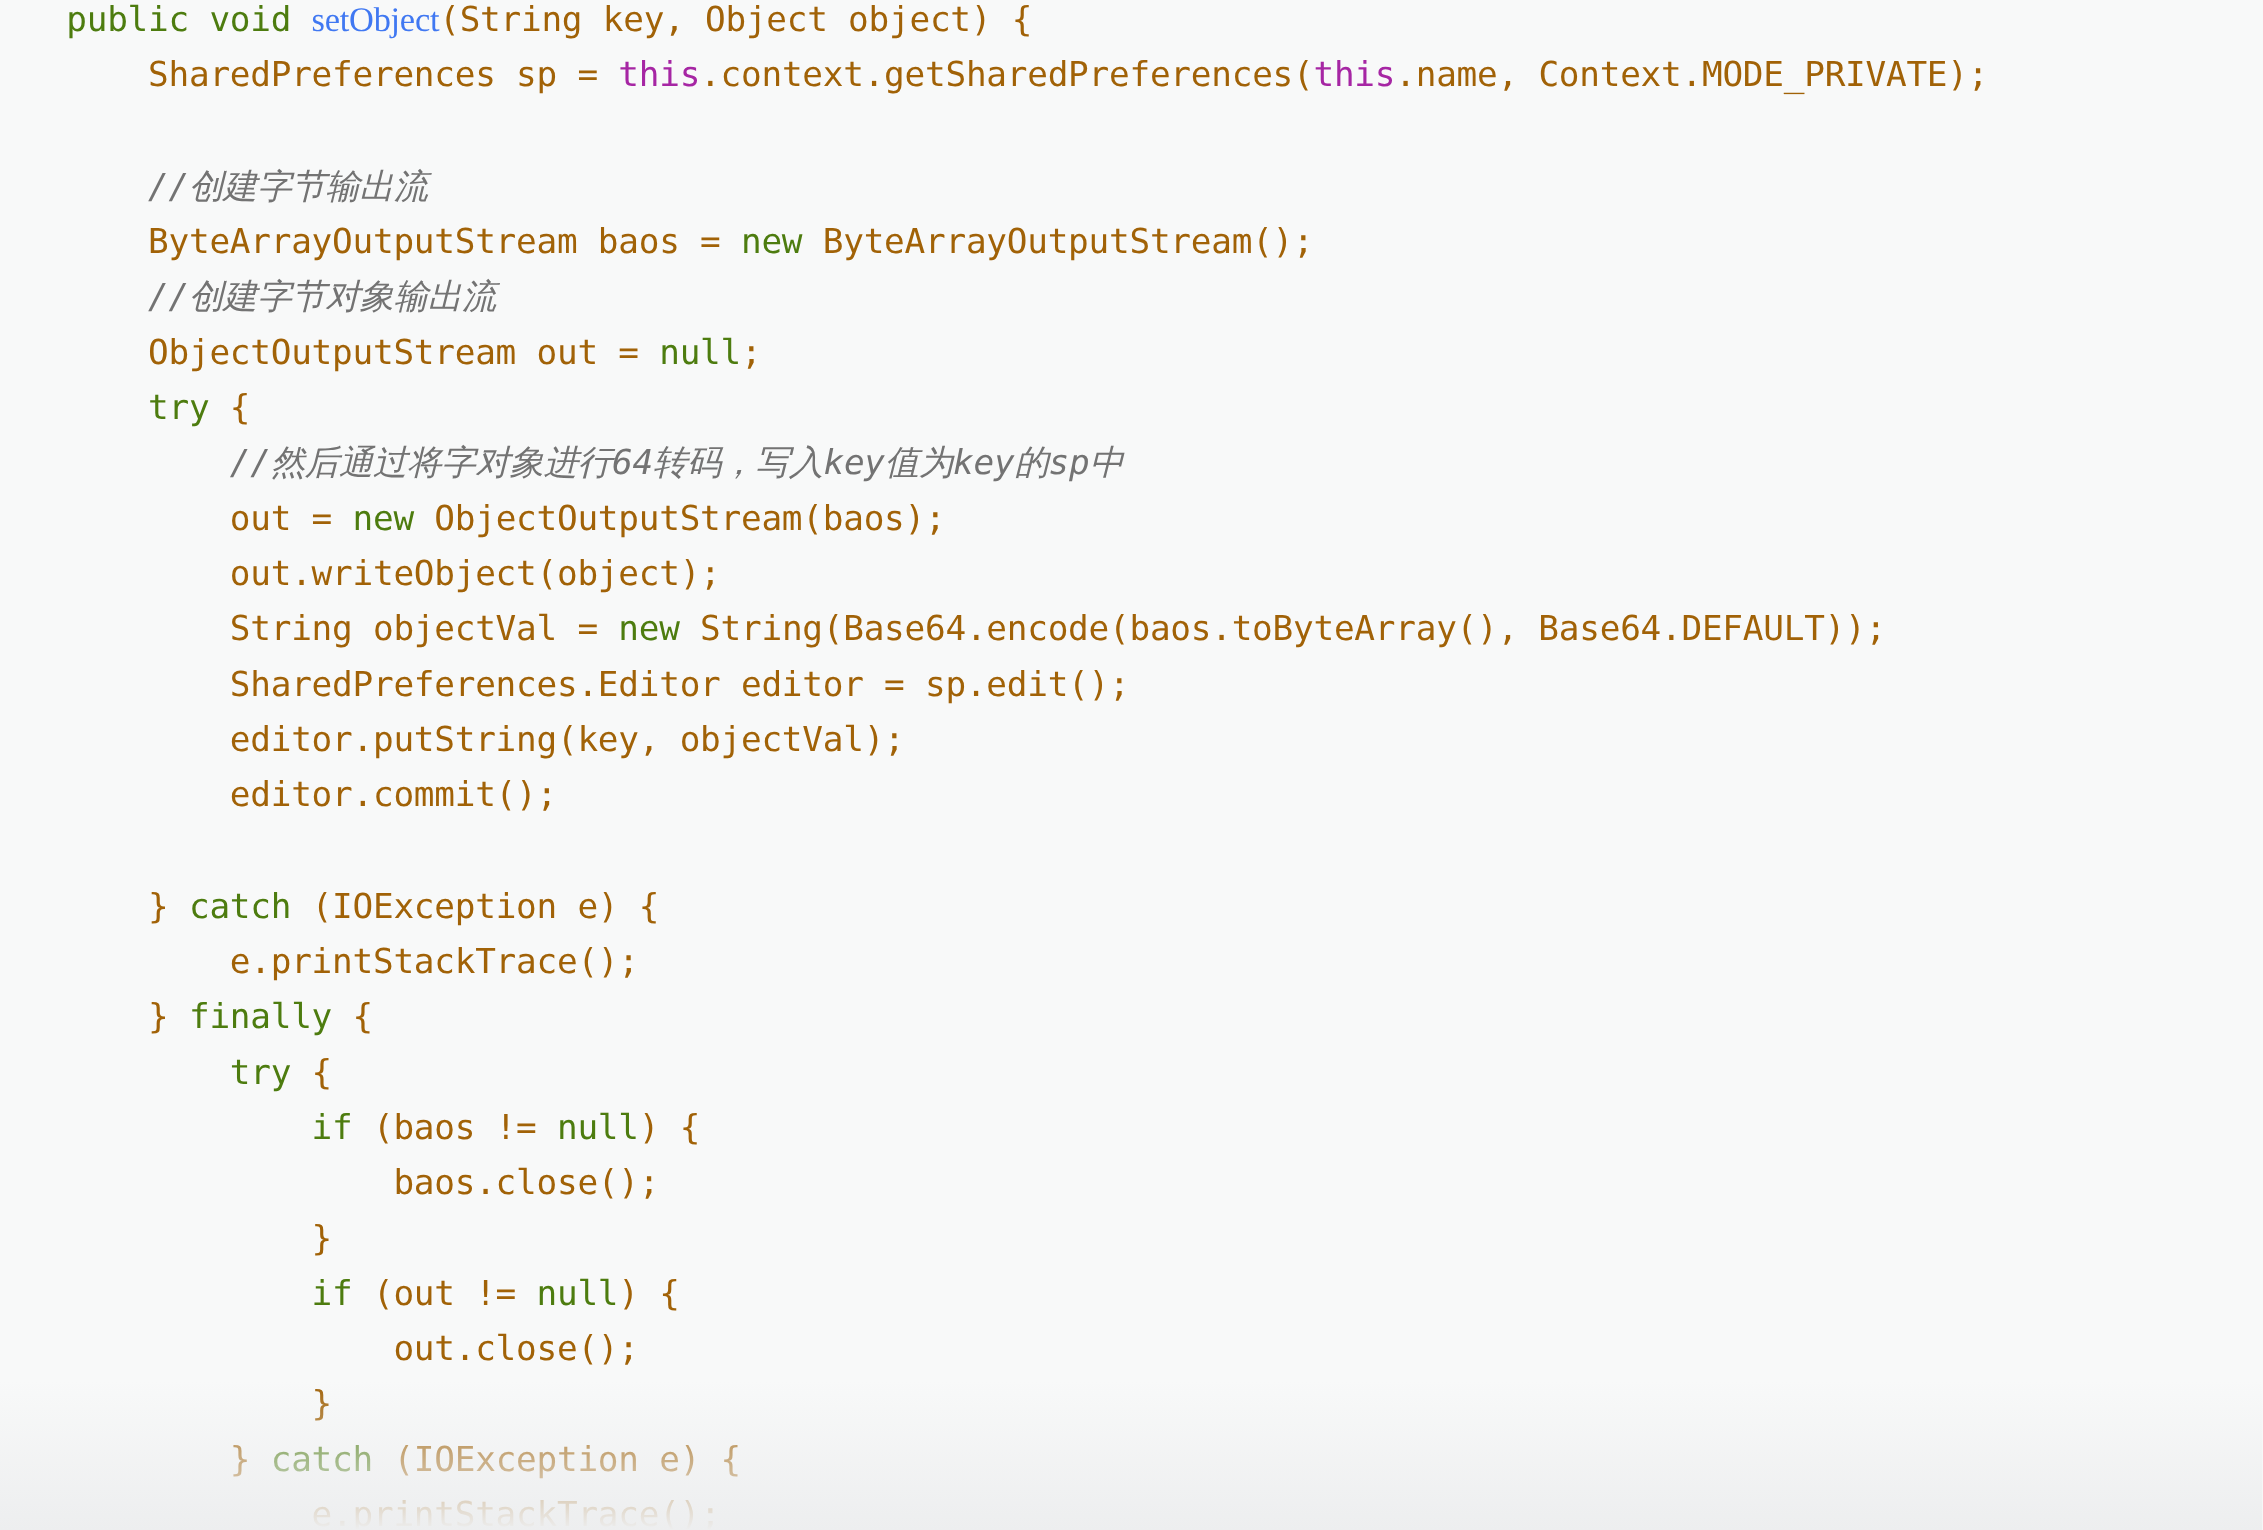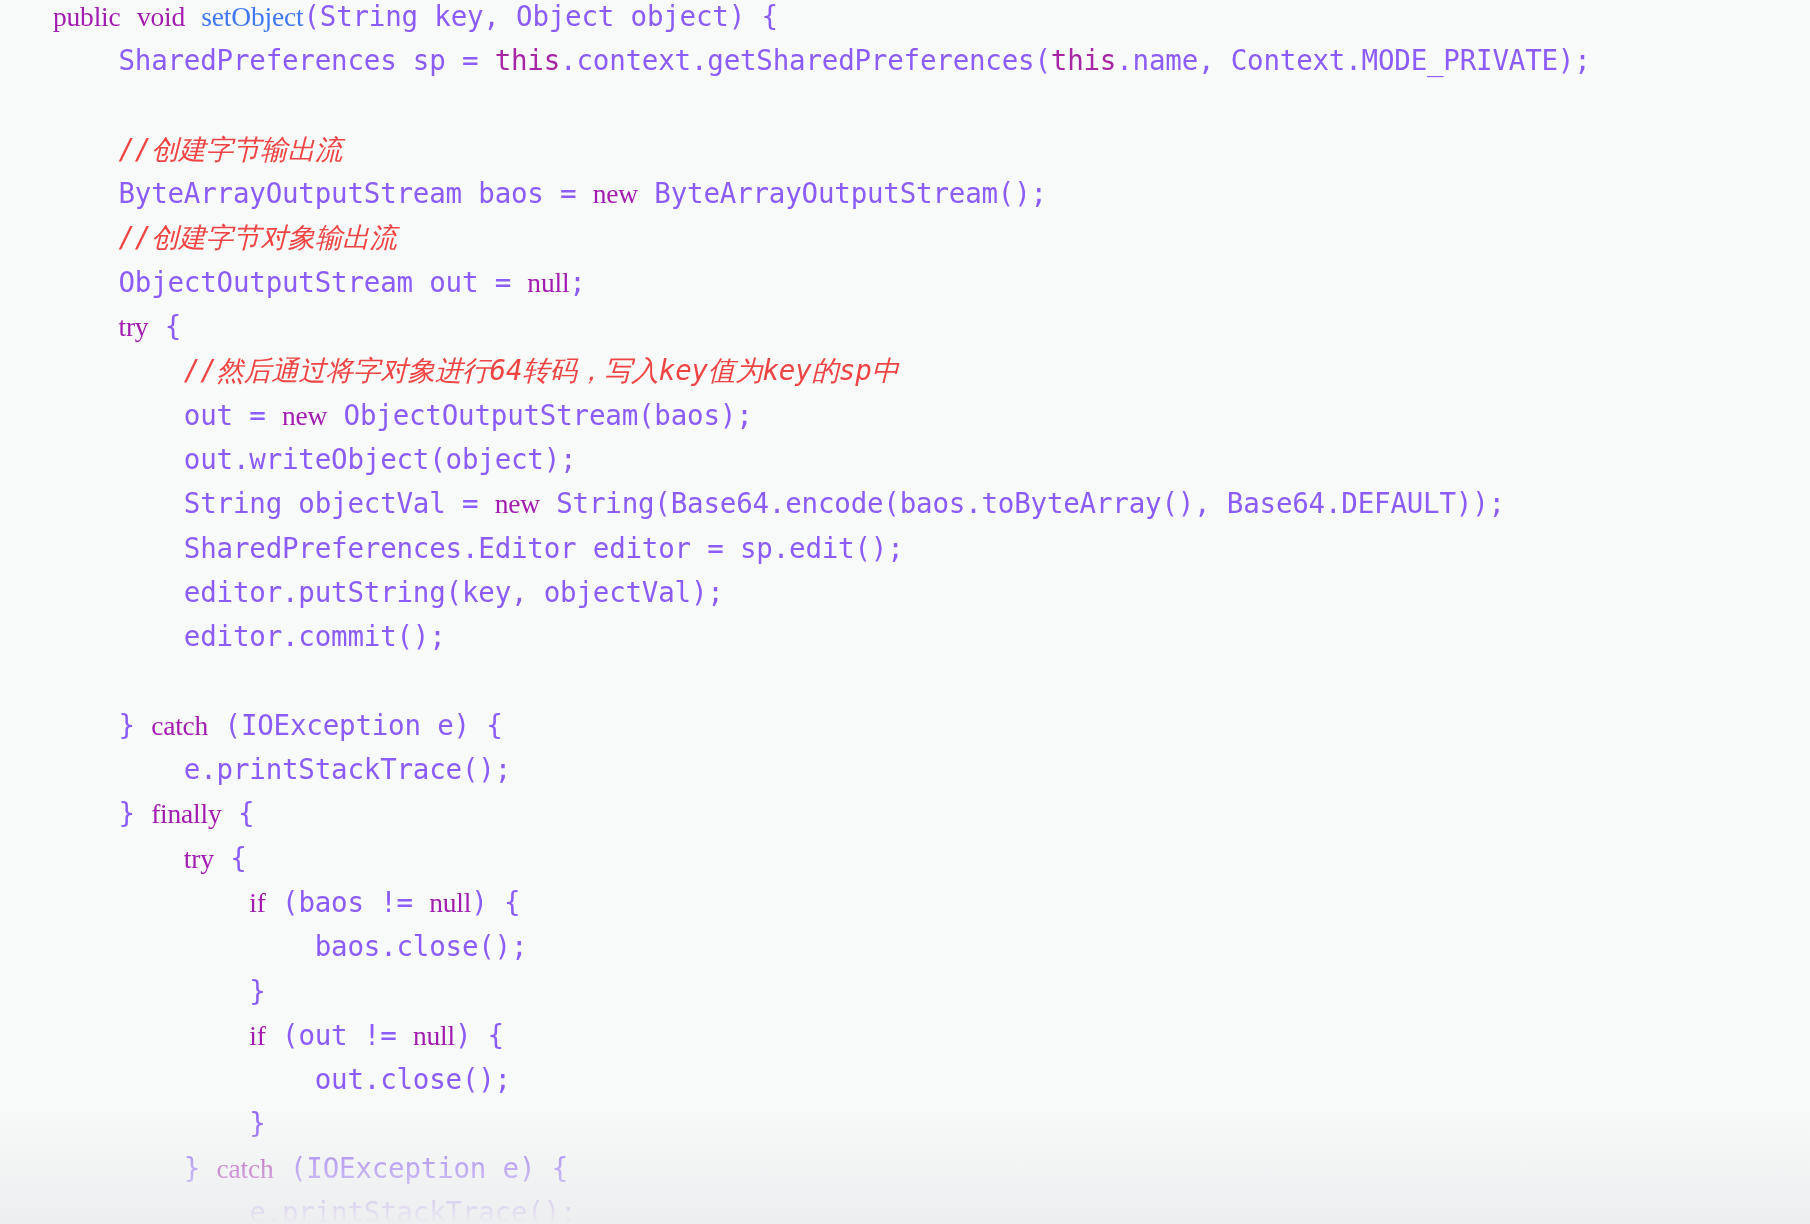--- a/index.html
+++ b/index.html
@@ -49,25 +49,25 @@
     color: #383d41;
   }
 
   .ln {
     display: block;
     height: 44.3px;
     padding-left: 53px;
   }
 
   
-  .kw   { color: #a21caf; font-family: Liberation Serif, serif; }          
+  .kw   { color: #4d7c0f; }          
   .fn   { color: #4078f2; font-family: Liberation Serif, serif; }          
   .this { color: #a626a4; margin-top: 12px; }          
-  .plain{ color: #8b5cf6; margin-top: 24px; }
-  .cmt  { color: #ef4444; font-style: italic; }
+  .plain{ color: #a16207; margin-top: 24px; }
+  .cmt  { color: #737373; font-style: italic; }
 </style>
 </head>
 <body>
 
 <div id="code-viewer">
   <code id="code-block"><span class="ln"><span class="kw">public</span><span class="plain"> </span><span class="kw">void</span><span class="plain"> </span><span class="fn">setObject</span><span class="plain">(String key, Object object) {</span></span><span class="ln">    <span class="plain">SharedPreferences sp = </span><span class="this">this</span><span class="plain">.context.getSharedPreferences(</span><span class="this">this</span><span class="plain">.name, Context.MODE_PRIVATE);</span></span><span class="ln">&nbsp;</span><span class="ln">    <span class="cmt">//创建字节输出流</span></span><span class="ln">    <span class="plain">ByteArrayOutputStream baos = </span><span class="kw">new</span><span class="plain"> ByteArrayOutputStream();</span></span><span class="ln">    <span class="cmt">//创建字节对象输出流</span></span><span class="ln">    <span class="plain">ObjectOutputStream out = </span><span class="kw">null</span><span class="plain">;</span></span><span class="ln">    <span class="kw">try</span><span class="plain"> {</span></span><span class="ln">        <span class="cmt">//然后通过将字对象进行64转码，写入key值为key的sp中</span></span><span class="ln">        <span class="plain">out = </span><span class="kw">new</span><span class="plain"> ObjectOutputStream(baos);</span></span><span class="ln">        <span class="plain">out.writeObject(object);</span></span><span class="ln">        <span class="plain">String objectVal = </span><span class="kw">new</span><span class="plain"> String(Base64.encode(baos.toByteArray(), Base64.DEFAULT));</span></span><span class="ln">        <span class="plain">SharedPreferences.Editor editor = sp.edit();</span></span><span class="ln">        <span class="plain">editor.putString(key, objectVal);</span></span><span class="ln">        <span class="plain">editor.commit();</span></span><span class="ln">&nbsp;</span><span class="ln">    <span class="plain">} </span><span class="kw">catch</span><span class="plain"> (IOException e) {</span></span><span class="ln">        <span class="plain">e.printStackTrace();</span></span><span class="ln">    <span class="plain">} </span><span class="kw">finally</span><span class="plain"> {</span></span><span class="ln">        <span class="kw">try</span><span class="plain"> {</span></span><span class="ln">            <span class="kw">if</span><span class="plain"> (baos != </span><span class="kw">null</span><span class="plain">) {</span></span><span class="ln">                <span class="plain">baos.close();</span></span><span class="ln">            <span class="plain">}</span></span><span class="ln">            <span class="kw">if</span><span class="plain"> (out != </span><span class="kw">null</span><span class="plain">) {</span></span><span class="ln">                <span class="plain">out.close();</span></span><span class="ln">            <span class="plain">}</span></span><span class="ln">        <span class="plain">} </span><span class="kw">catch</span><span class="plain"> (IOException e) {</span></span><span class="ln">            <span class="plain">e.printStackTrace();</span></span></code>
   <div id="bottom-fade"></div>
 </div>
 
 </body></html>

